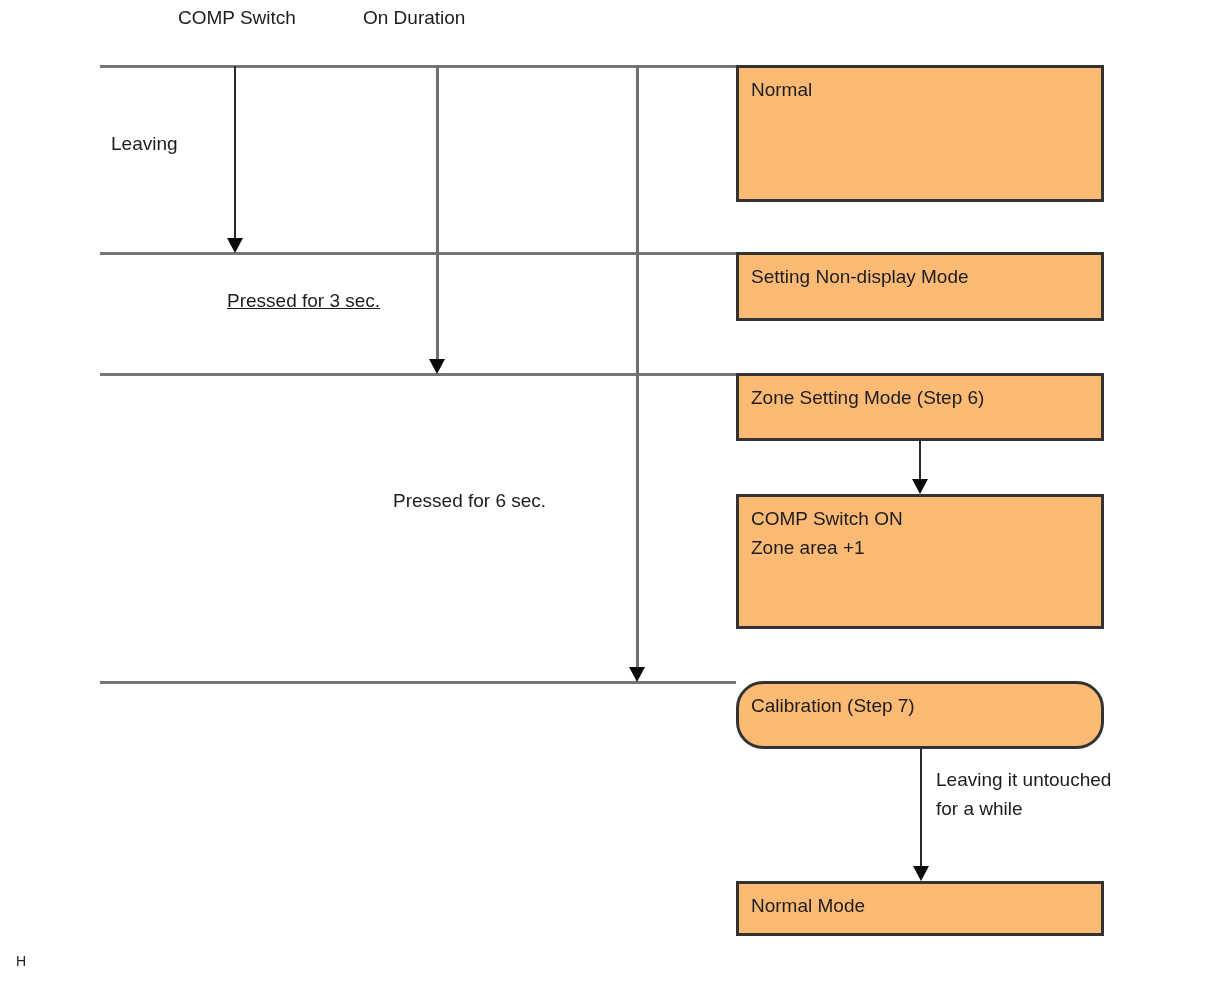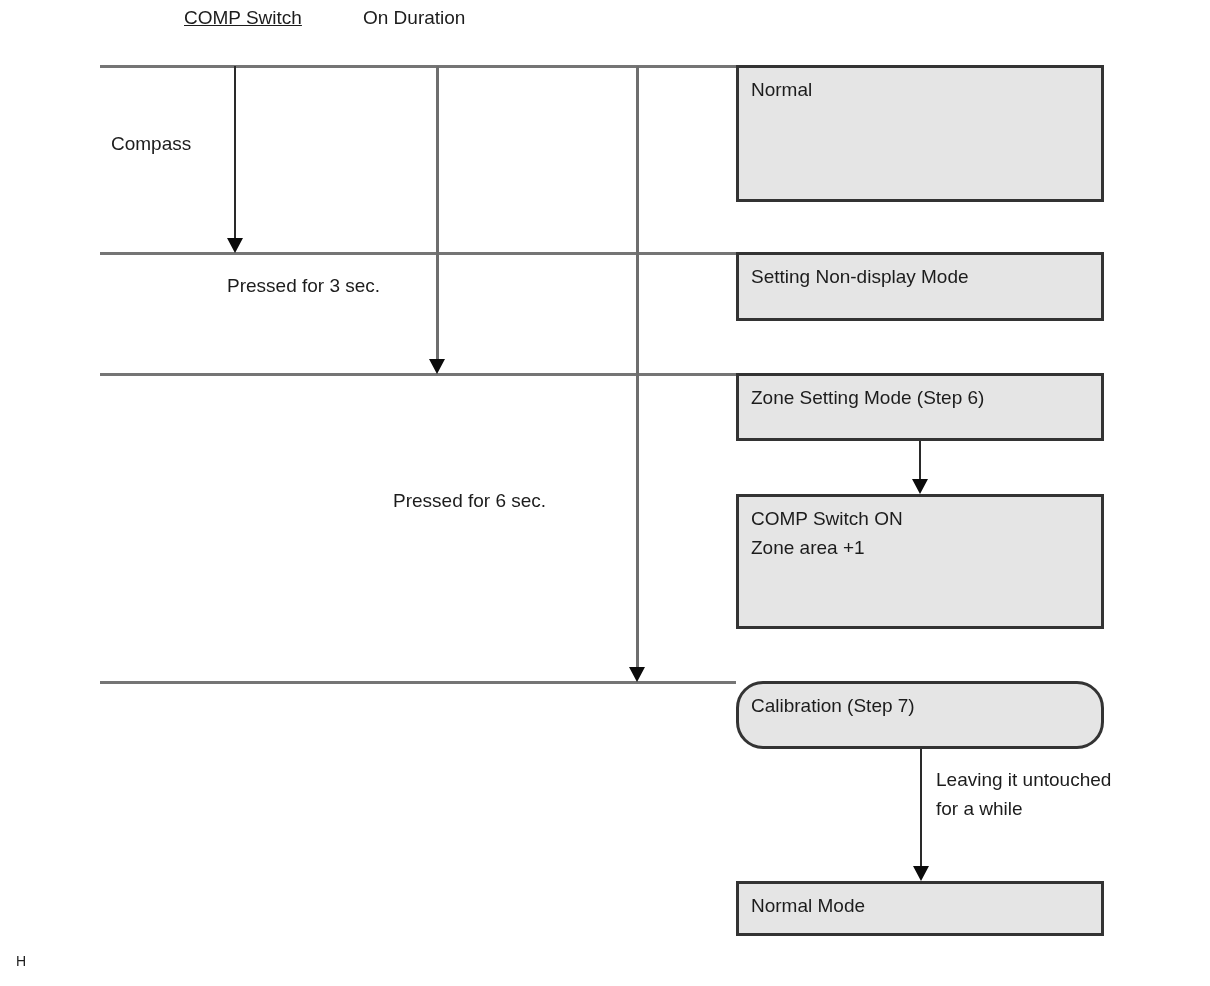--- a/index.html
+++ b/index.html
@@ -44,58 +44,58 @@
     height: 0;
     border-left: 8px solid transparent;
     border-right: 8px solid transparent;
     border-top: 15px solid #0b0b0b;
   }
   .mode-box {
     position: absolute;
     left: 736px;
     width: 368px;
     border: 3px solid #333333;
-    background: #e5e5e5;
+    background: #fdba74;
     box-sizing: border-box;
     padding: 7px 12px;
     font-size: 19px;
     line-height: 29px;
     color: #1c1c1c;
   }
   .mode-box .box-line { display: block; }
   .footer-mark {
     position: absolute;
     font-size: 14px;
     color: #1c1c1c;
   }
 </style>
 </head>
 <body>
 
 <div id="canvas">
 
-  <span class="lbl" style="left:184px; top:6px;text-decoration:underline;">COMP Switch</span>
+  <span class="lbl" style="left:178px; top:6px;">COMP Switch</span>
   <span class="lbl" style="left:363px; top:6px;">On Duration</span>
 
   <div class="hline" style="left:100px; top:65px;  width:636px;"></div>
   <div class="hline" style="left:100px; top:252px; width:636px;"></div>
   <div class="hline" style="left:100px; top:373px; width:636px;"></div>
   <div class="hline" style="left:100px; top:681px; width:636px;"></div>
 
   <div class="vline-black" style="left:234px; top:66px; height:175px;"></div>
   <div class="arrowhead-down" style="left:227px; top:238px;"></div>
 
   <div class="vline-gray" style="left:436px; top:66px; height:295px;"></div>
   <div class="arrowhead-down" style="left:429px; top:359px;"></div>
 
   <div class="vline-gray" style="left:636px; top:66px; height:603px;"></div>
   <div class="arrowhead-down" style="left:629px; top:667px;"></div>
 
-  <span class="lbl" style="left:111px; top:132px;">Compass</span>
-  <span class="lbl" style="left:227px; top:274px;">Pressed for 3 sec.</span>
+  <span class="lbl" style="left:111px; top:132px;">Leaving</span>
+  <span class="lbl" style="left:227px; top:289px;text-decoration:underline;">Pressed for 3 sec.</span>
   <span class="lbl" style="left:393px; top:489px;">Pressed for 6 sec.</span>
 
   <div class="mode-box" style="top:65px; height:137px;">
     <span class="box-line">Normal</span>
   </div>
 
   <div class="mode-box" style="top:252px; height:69px;">
     <span class="box-line">Setting Non-display Mode</span>
   </div>
 

